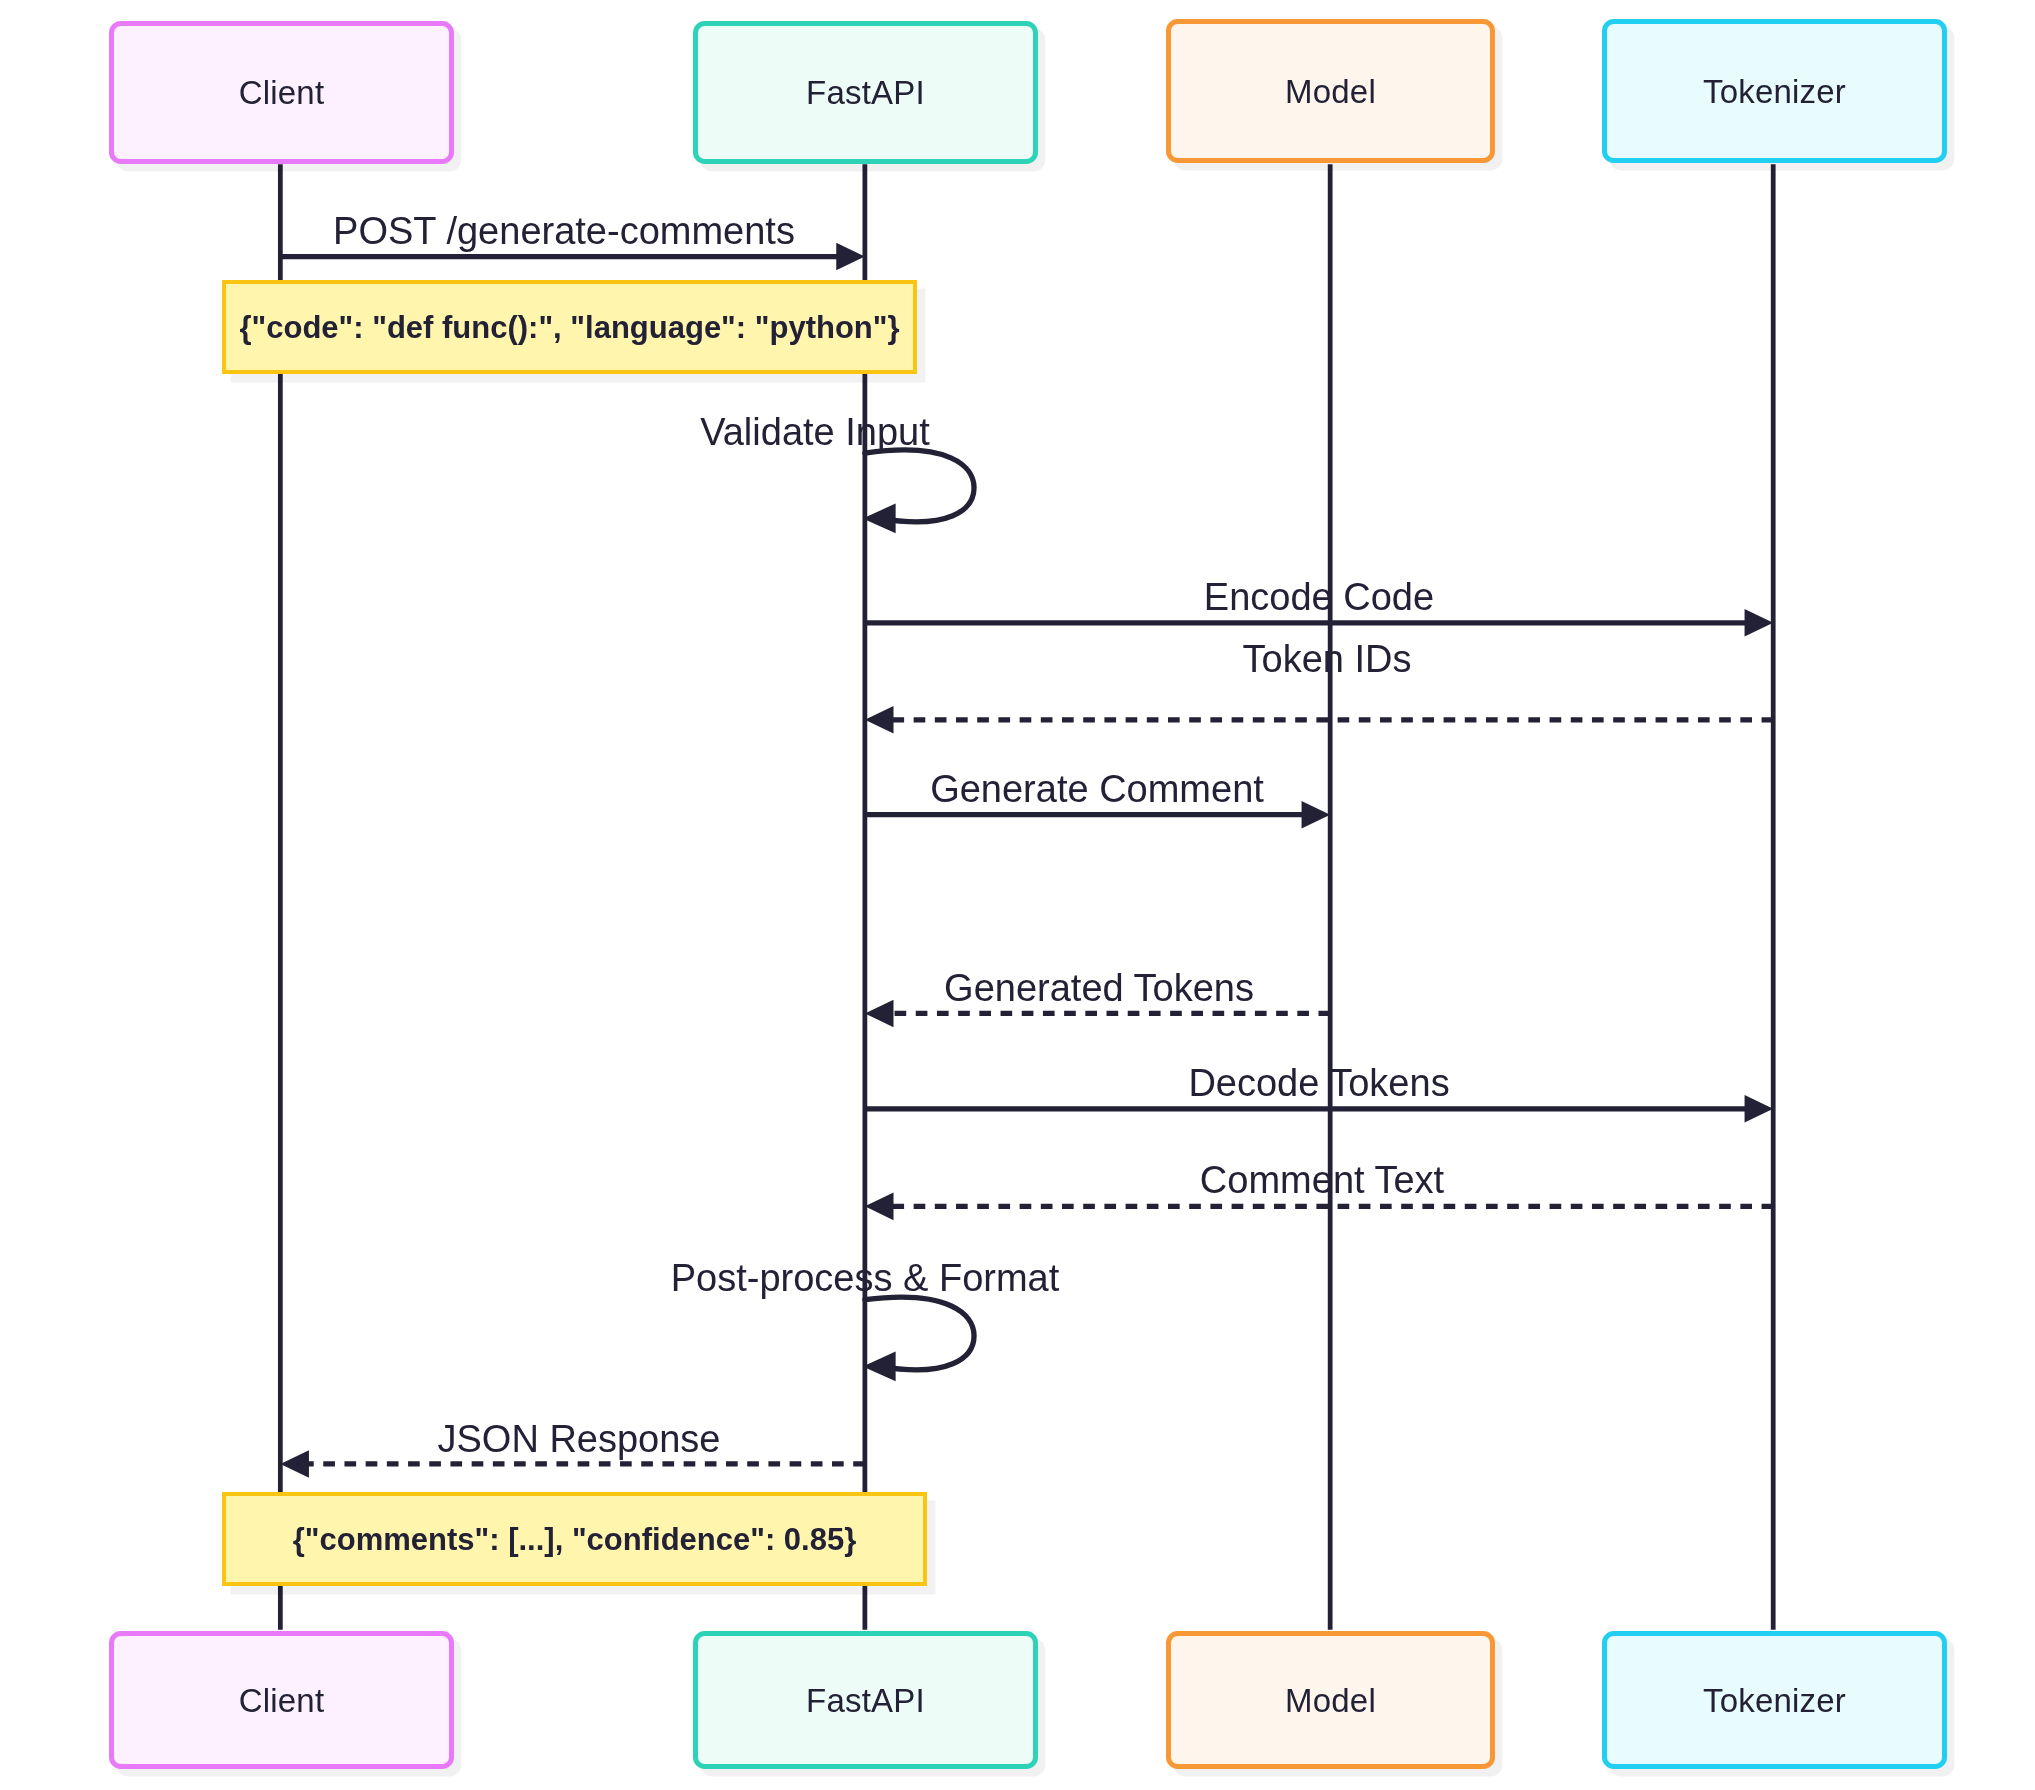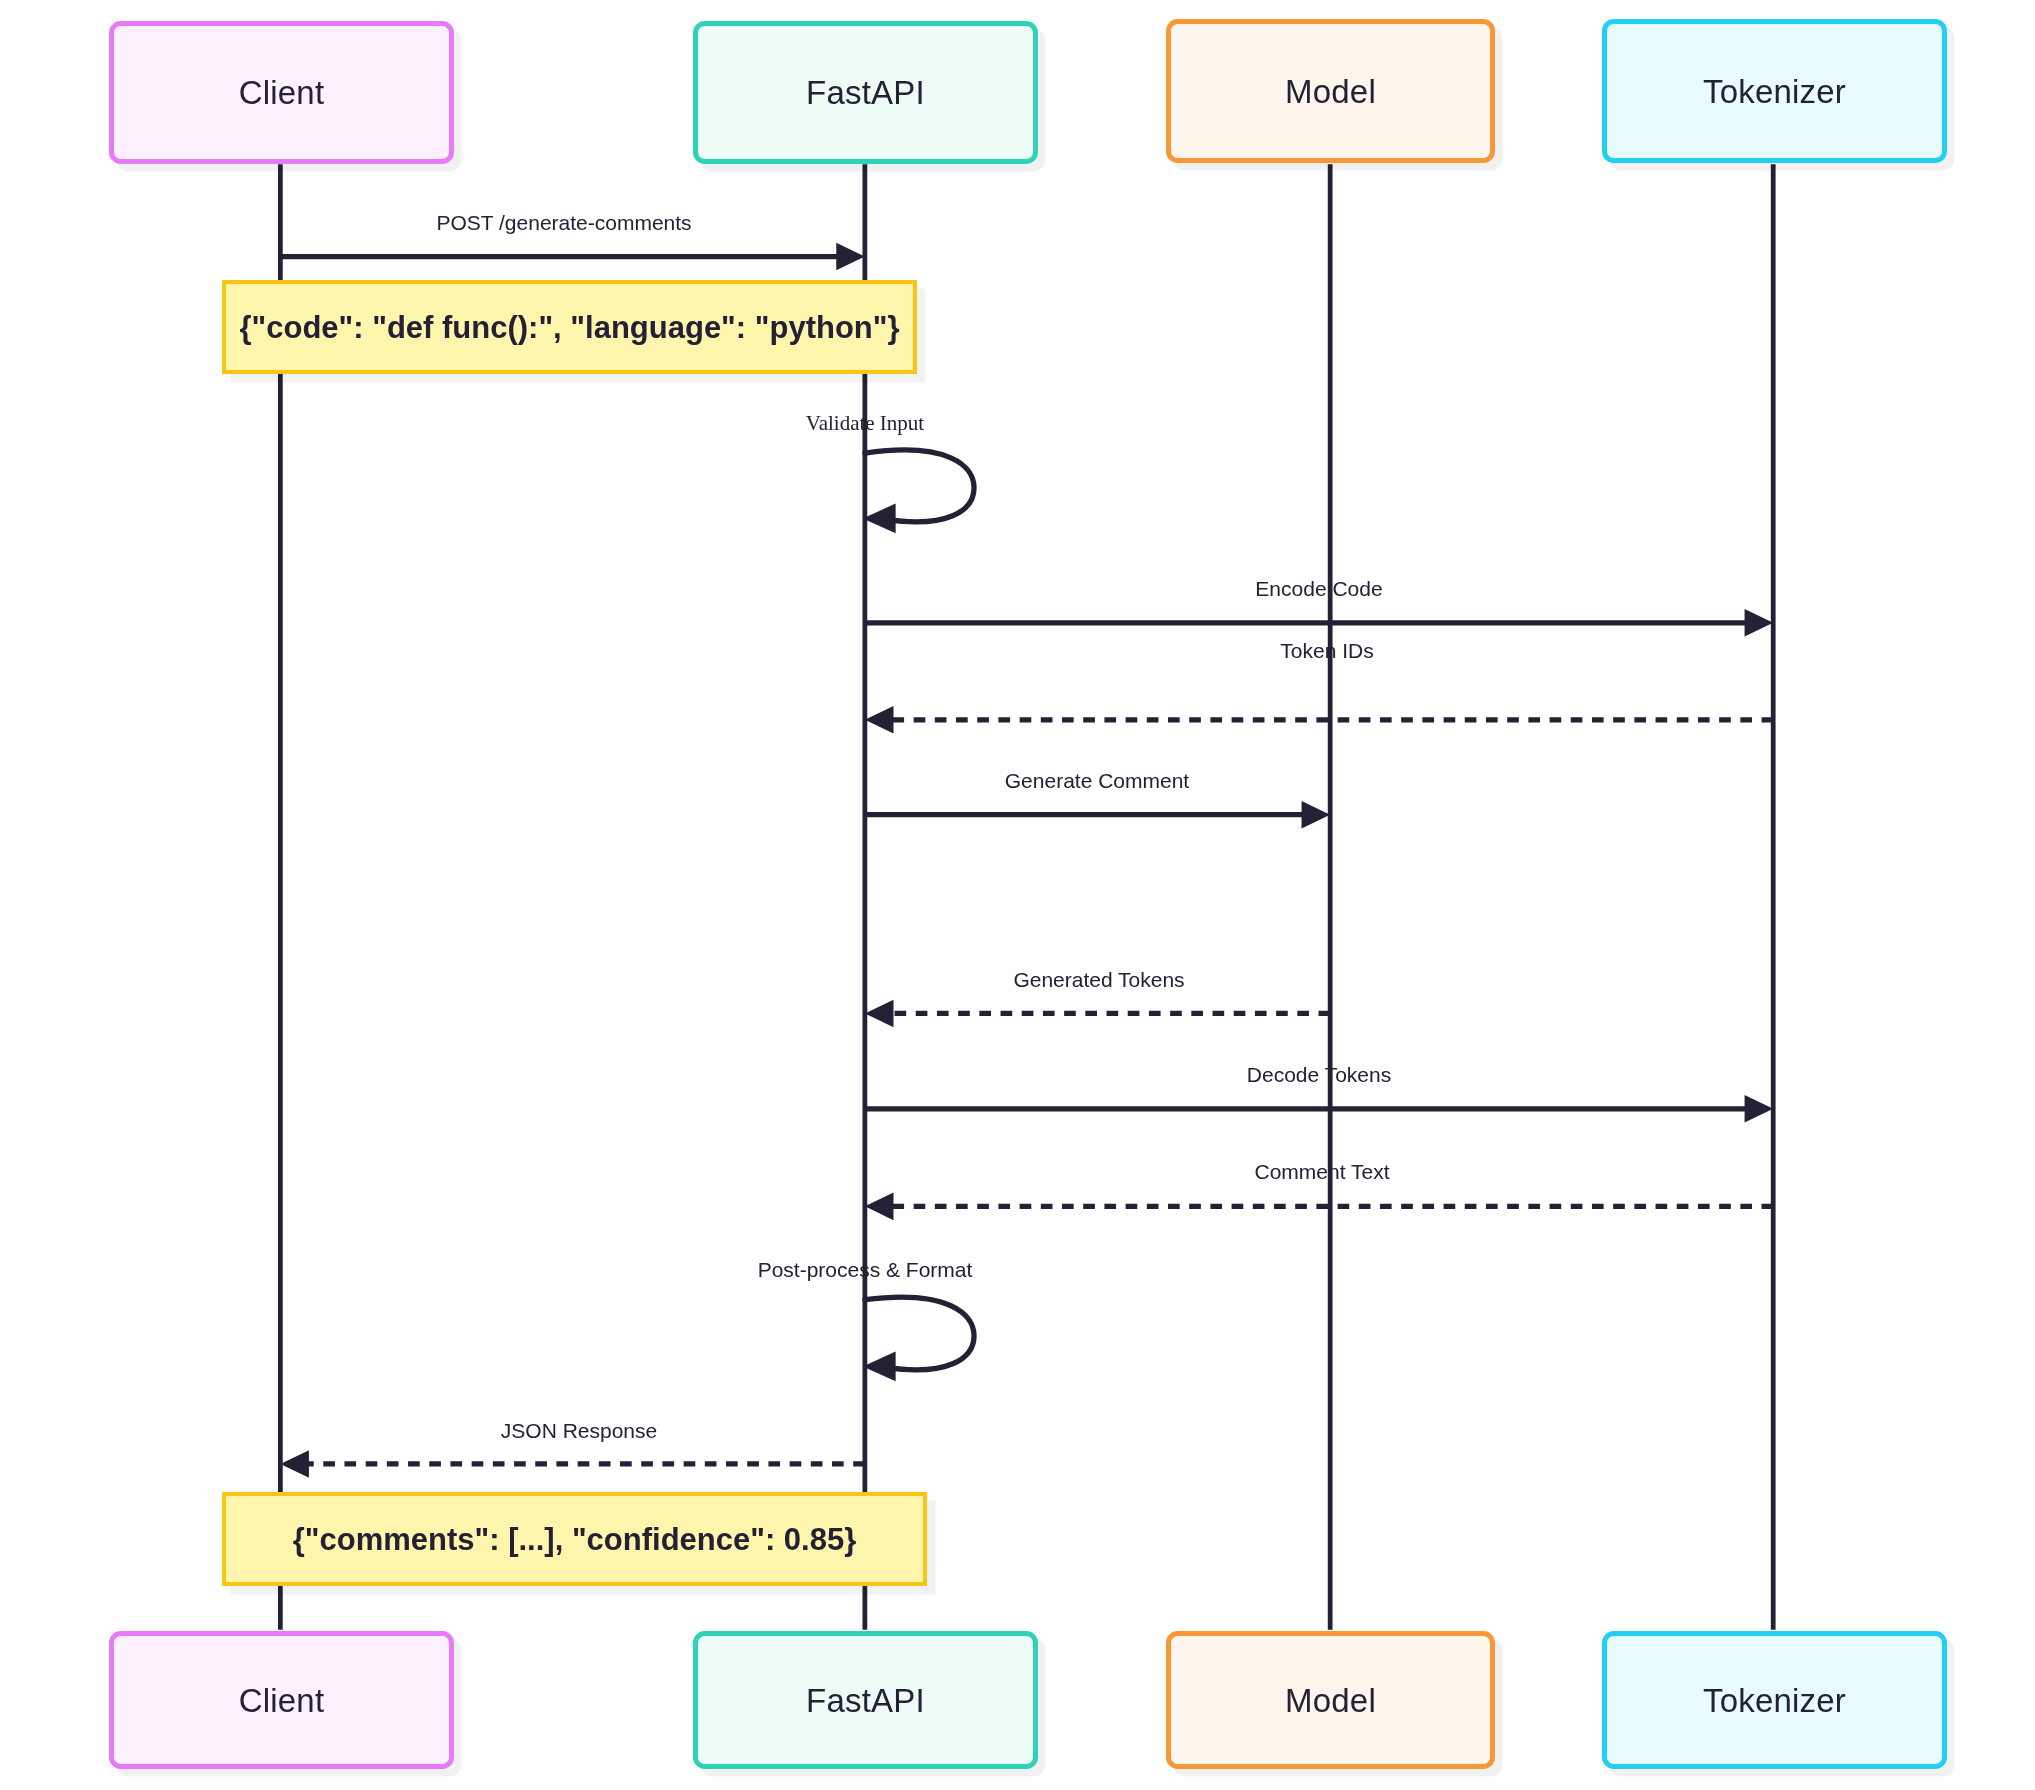--- a/index.html
+++ b/index.html
@@ -59,21 +59,21 @@
   .note-text {
     font-size: 31px;
     font-weight: bold;
     color: #232135;
     white-space: nowrap;
     font-family: "Liberation Sans", sans-serif;
     line-height: 1;
   }
   .msg-label {
     position: absolute;
-    font-size: 21px;
+    font-size: 38px;
     color: #232135;
     font-family: "Liberation Sans", sans-serif;
     white-space: nowrap;
     transform: translateX(-50%);
     line-height: 1;
     z-index: 4;
   }
 </style>
 </head>
 <body>
@@ -183,21 +183,21 @@
   <div class="participant-box" style="left:1166px; top:1631px; width:329px; height:138px; background:#fef6ed; border-color:#f89736;">
     <span class="participant-label">Model</span>
   </div>
 
   <div class="participant-box" style="left:1602px; top:1631px; width:345px; height:138px; background:#e9fcfd; border-color:#22cff0;">
     <span class="participant-label">Tokenizer</span>
   </div>
 
   <div class="msg-label" style="left:564px; top:212px;">POST /generate-comments</div>
 
-  <div class="msg-label" style="left:865px; top:413px;font-family:Liberation Serif, serif;">Validate Input</div>
+  <div class="msg-label" style="left:815px; top:413px;">Validate Input</div>
 
   <div class="msg-label" style="left:1319px; top:578px;">Encode Code</div>
 
   <div class="msg-label" style="left:1327px; top:640px;">Token IDs</div>
 
   <div class="msg-label" style="left:1097px; top:770px;text-align:center;">Generate Comment</div>
 
   <div class="msg-label" style="left:1099px; top:969px;">Generated Tokens</div>
 
   <div class="msg-label" style="left:1319px; top:1064px;">Decode Tokens</div>

